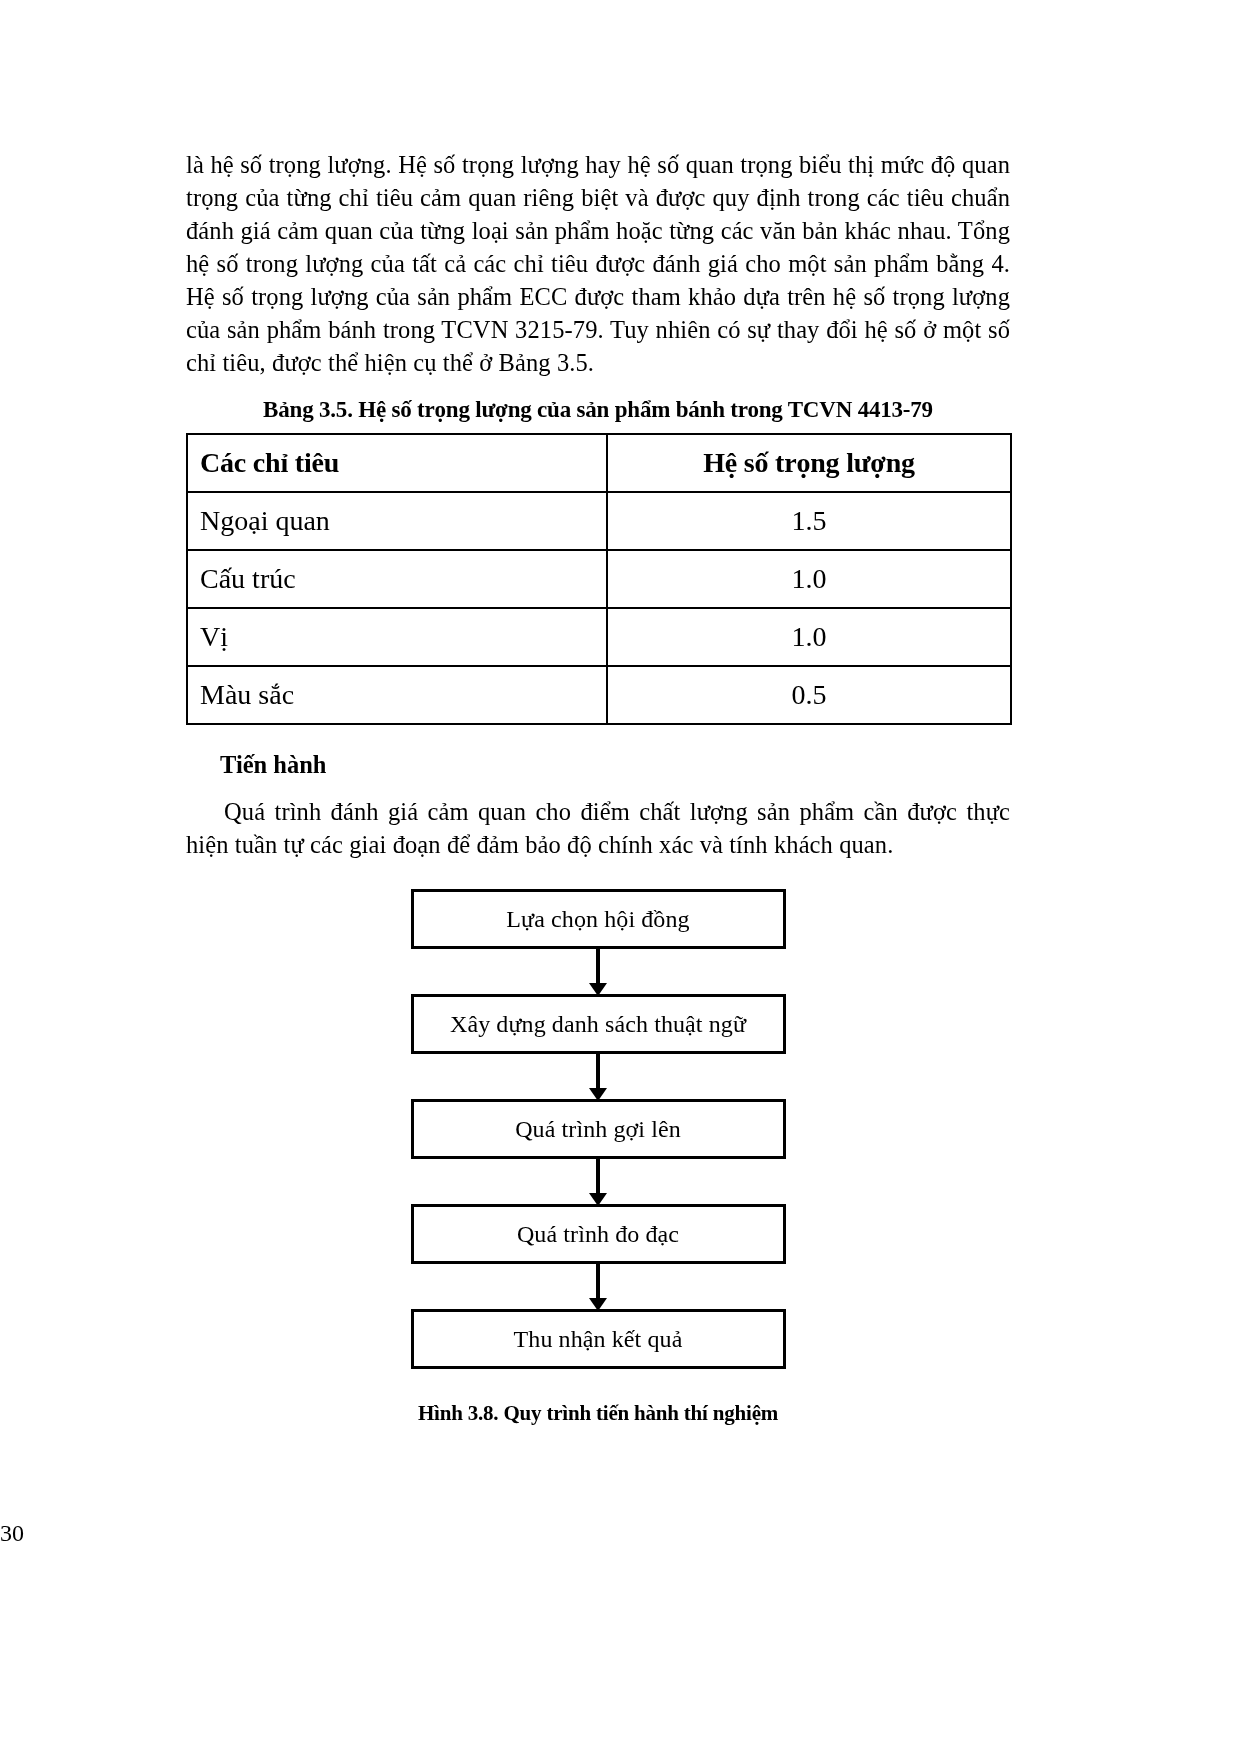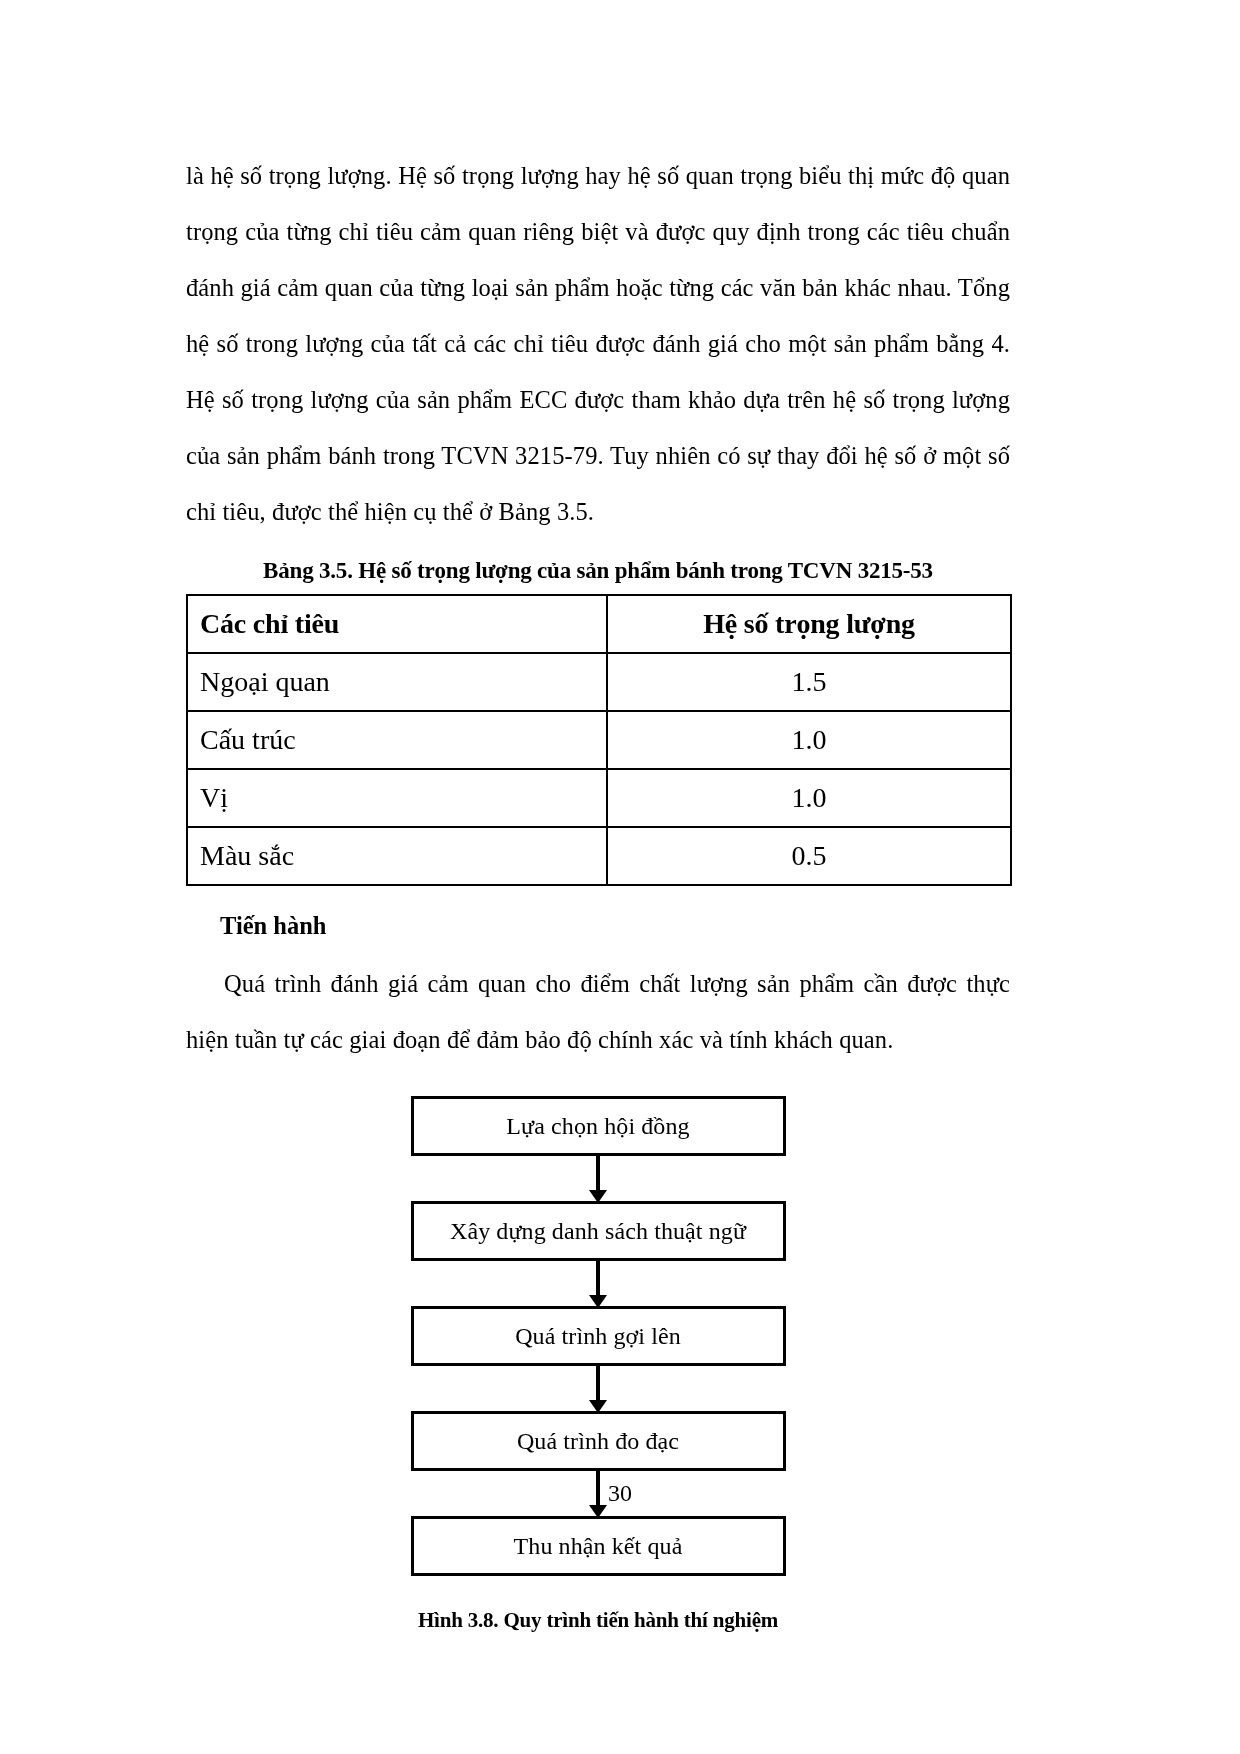--- a/index.html
+++ b/index.html
@@ -24,21 +24,21 @@
   .content {
     position: absolute;
     left: 186px;
     top: 148px;
     width: 824px;
   }
 
   
   .para {
     font-size: 24.5px;
-    line-height: 56px;
+    line-height: 33px;
     text-align: justify;
     text-justify: inter-word;
     margin: 0;
     letter-spacing: 0.1px;
   }
   .para.indent {
     text-indent: 38px;
   }
   .para-gap { height: 16px; }
 
@@ -147,35 +147,34 @@
     text-align: center;
     margin: 0;
     padding-top: 32px;
     letter-spacing: -0.2px;
   }
 
   
   .page-number {
     position: absolute;
     left: 0;
-    top: 1480px;
+    top: 1520px;
     width: 1240px;
-    text-align: center;
     font-size: 24px;
   }
 </style>
 </head>
 <body>
 
 <div class="page">
   <div class="content">
 
     <p class="para">là hệ số trọng lượng. Hệ số trọng lượng hay hệ số quan trọng biểu thị mức độ quan trọng của từng chỉ tiêu cảm quan riêng biệt và được quy định trong các tiêu chuẩn đánh giá cảm quan của từng loại sản phẩm hoặc từng các văn bản khác nhau. Tổng hệ số trong lượng của tất cả các chỉ tiêu được đánh giá cho một sản phẩm bằng 4. Hệ số trọng lượng của sản phẩm ECC được tham khảo dựa trên hệ số trọng lượng của sản phẩm bánh trong TCVN 3215-79. Tuy nhiên có sự thay đổi hệ số ở một số chỉ tiêu, được thể hiện cụ thể ở Bảng 3.5.</p>
 
-    <p class="table-caption">Bảng 3.5. Hệ số trọng lượng của sản phẩm bánh trong TCVN 3215-53</p>
+    <p class="table-caption">Bảng 3.5. Hệ số trọng lượng của sản phẩm bánh trong TCVN 4413-79</p>
 
     <table class="data-table">
       <colgroup>
         <col class="col-a">
         <col class="col-b">
       </colgroup>
       <thead>
         <tr>
           <th class="head-left">Các chỉ tiêu</th>
           <th class="head-center">Hệ số trọng lượng</th>

